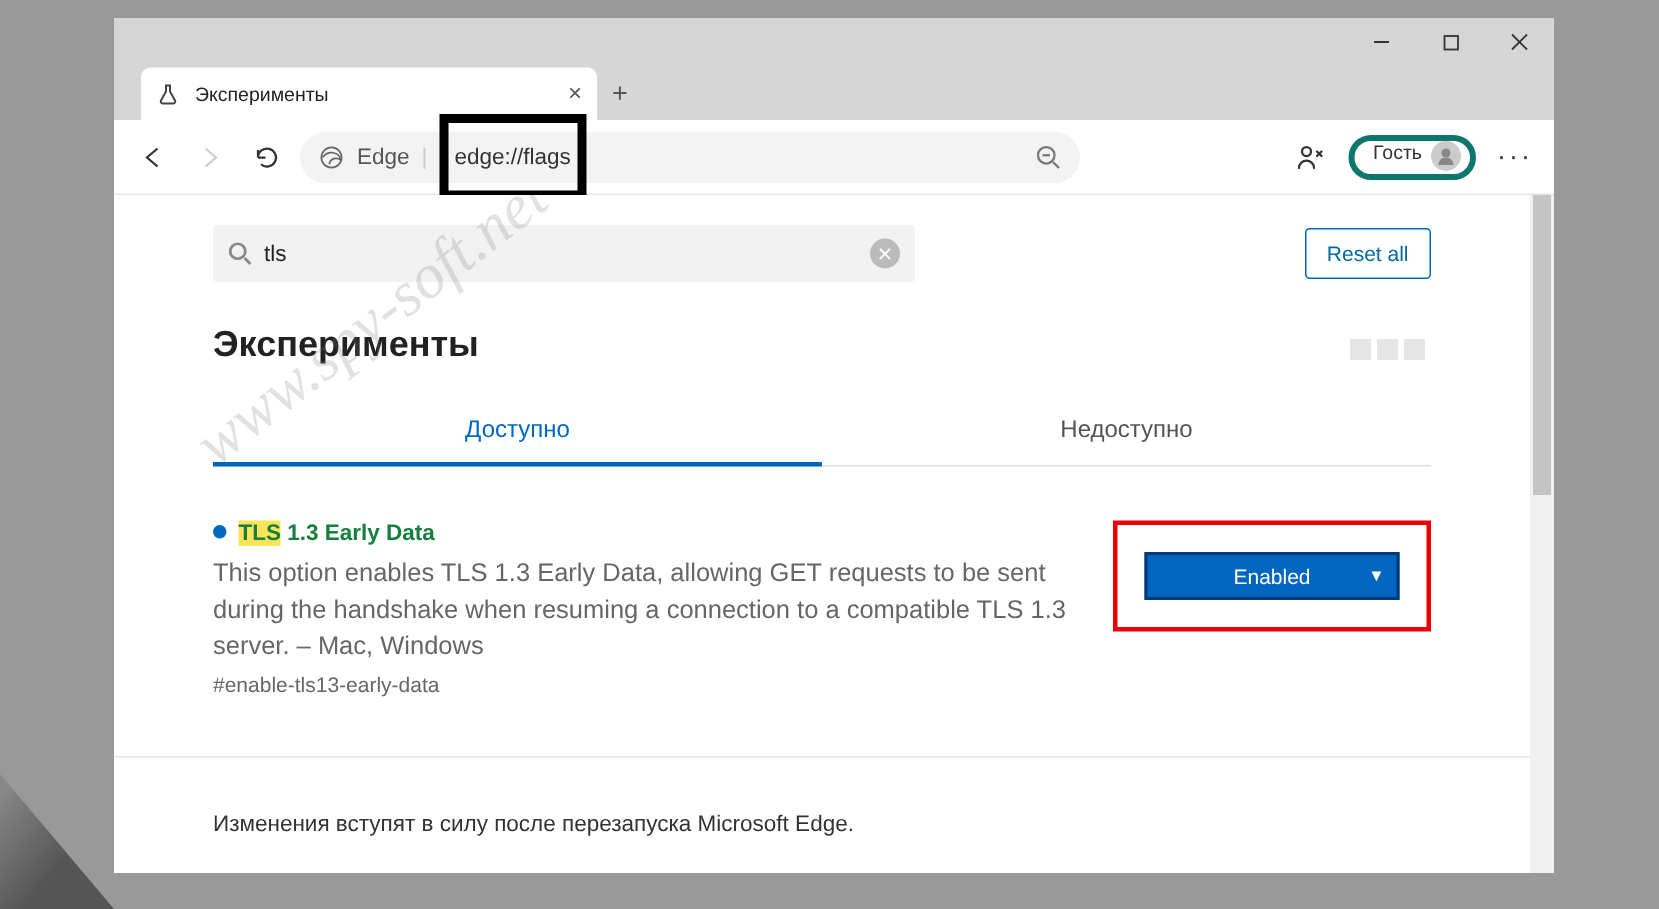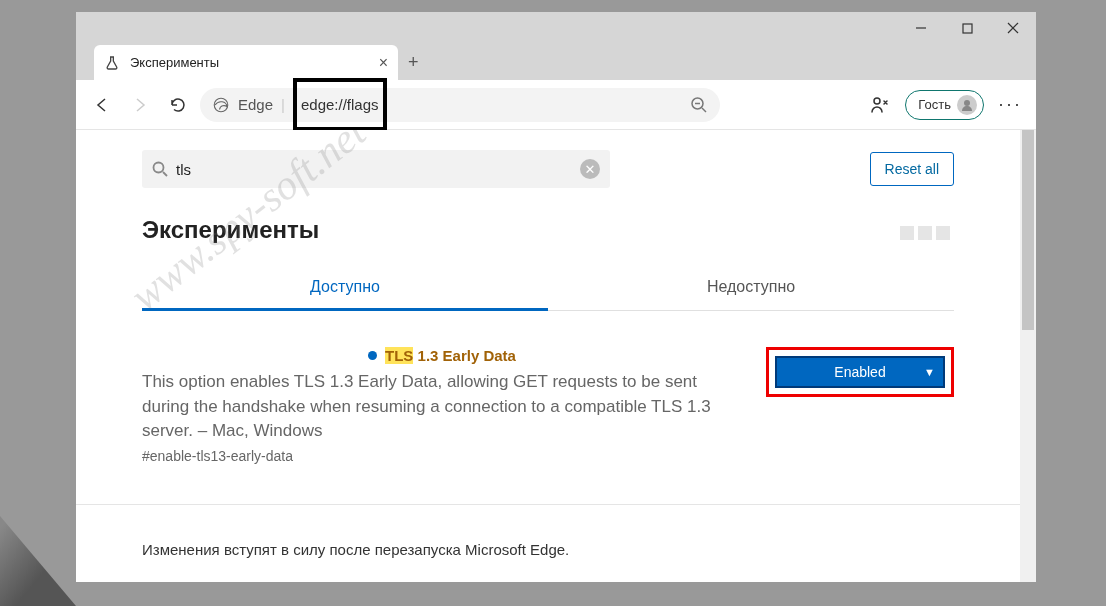--- a/index.html
+++ b/index.html
@@ -12,48 +12,48 @@
   .newtab{position:absolute;left:332px;top:40px;font-size:18px;color:#555;}
   .winbtns{position:absolute;right:0;top:0;display:flex;}
   .winbtn{width:46px;height:32px;display:flex;align-items:center;justify-content:center;color:#333;}
   .toolbar{position:absolute;left:0;top:68px;right:0;height:50px;background:#fff;border-bottom:1px solid #e5e5e5;display:flex;align-items:center;padding:0 10px;gap:6px;}
   .navbtn{width:32px;height:32px;display:flex;align-items:center;justify-content:center;color:#444;}
   .navbtn.disabled{color:#bbb;}
   .urlbar{flex:0 0 520px;height:34px;background:#f3f3f3;border-radius:17px;display:flex;align-items:center;padding:0 12px;gap:8px;font-size:15px;color:#555;}
   .urlbar .edge-logo{width:18px;height:18px;}
   .urlbar .addr{color:#333;}
   .urlbar .zoom{margin-left:auto;color:#777;}
-  .urlbox-hl{border:4px solid #000000;padding:14px 4px;}
+  .urlbox-hl{border:6px solid #000000;padding:14px 4px;}
   .right-tools{margin-left:auto;display:flex;align-items:center;gap:10px;}
-  .profile-pill{border:1px solid #0f766e;border-radius:16px;height:30px;padding:0 6px 0 12px;display:flex;align-items:center;gap:6px;font-size:13px;color:#333;}
+  .profile-pill{border:4px solid #0f766e;border-radius:16px;height:30px;padding:0 6px 0 12px;display:flex;align-items:flex-start;gap:6px;font-size:13px;color:#333;}
   .avatar{width:20px;height:20px;border-radius:50%;background:#ccc;display:flex;align-items:center;justify-content:center;}
   .dots{font-size:18px;letter-spacing:2px;width:32px;text-align:center;color:#333;}
   .content{position:absolute;left:0;top:118px;right:16px;bottom:0;background:#fff;overflow:hidden;}
   .scrollbar{position:absolute;right:0;top:118px;bottom:0;width:16px;background:#f0f0f0;}
   .scrollthumb{position:absolute;top:0;left:2px;width:12px;height:200px;background:#c4c4c4;}
   .inner{padding:20px 66px 0 66px;position:relative;height:100%;}
   .searchrow{display:flex;align-items:center;gap:16px;}
   .search{flex:0 0 468px;height:38px;background:#f2f2f2;border-radius:3px;display:flex;align-items:center;padding:0 10px;gap:8px;}
   .search input{border:none;background:transparent;flex:1;font-size:15px;color:#222;outline:none;}
   .clear{width:20px;height:20px;border-radius:50%;background:#bbb;color:#fff;display:flex;align-items:center;justify-content:center;font-size:13px;margin-left:auto;}
   .reset{margin-left:auto;border:1px solid #0067c0;color:#0369a1;background:#fff;height:34px;padding:0 14px;border-radius:3px;font-size:14px;}
   h1.page-title{font-size:24px;font-weight:600;margin-top:28px;color:#222;}
   .dims{position:absolute;right:70px;top:96px;display:flex;gap:4px;}
   .dims span{width:14px;height:14px;background:#e5e5e5;}
   .tabs{display:flex;margin-top:22px;border-bottom:1px solid #e0e0e0;}
   .tabitem{flex:1;text-align:center;padding:12px 0;font-size:16px;color:#555;}
   .tabitem.active{color:#0067c0;border-bottom:3px solid #0067c0;font-weight:500;margin-bottom:-1px;}
   .flag{display:flex;margin-top:36px;gap:24px;align-items:flex-start;}
   .flag-left{flex:1;}
-  .flag-title{font-size:15px;color:#a16207;margin-bottom:6px;text-align:center;}
+  .flag-title{font-size:15px;color:#15803d;margin-bottom:6px;}
   .dot{display:inline-block;width:9px;height:9px;border-radius:50%;background:#0067c0;margin-right:8px;vertical-align:1px;}
   .hl{background:#ffe35a;}
   .flag-desc{font-size:17px;color:#666;line-height:1.45;}
   .flag-hash{font-size:14px;color:#666;margin-top:4px;display:inline-block;}
-  .flag-select-wrap{border:3px solid #e00;padding:6px;}
+  .flag-select-wrap{border:3px solid #e00;padding:18px;}
   .flag-select{width:170px;height:32px;background:#0067c0;color:#fff;border:2px solid #003a7a;display:flex;align-items:center;justify-content:center;position:relative;font-size:14px;}
   .flag-select .chev{position:absolute;right:8px;font-size:11px;}
   .footer{position:absolute;left:0;right:0;bottom:0;height:78px;border-top:1px solid #e5e5e5;display:flex;align-items:center;padding:0 66px;}
   .footer-text{font-size:15px;color:#333;margin-top:12px;}
   .restart-wrap{margin-left:auto;border:3px solid #e00;padding:6px;}
   .restart{width:158px;height:42px;background:#0067c0;color:#fff;display:flex;align-items:center;justify-content:center;font-size:15px;}
   svg{display:block;}
   .wm{position:absolute;left:30px;top:60px;font-size:42px;color:rgba(120,120,120,.22);font-style:italic;transform:rotate(-38deg);pointer-events:none;font-family:Georgia,serif;}
   .triangle2{position:absolute;left:0;bottom:0;width:76px;height:150px;background:linear-gradient(130deg,#888 30%,#555 70%);clip-path:polygon(0 40%,100% 100%,0 100%);}
 </style>

